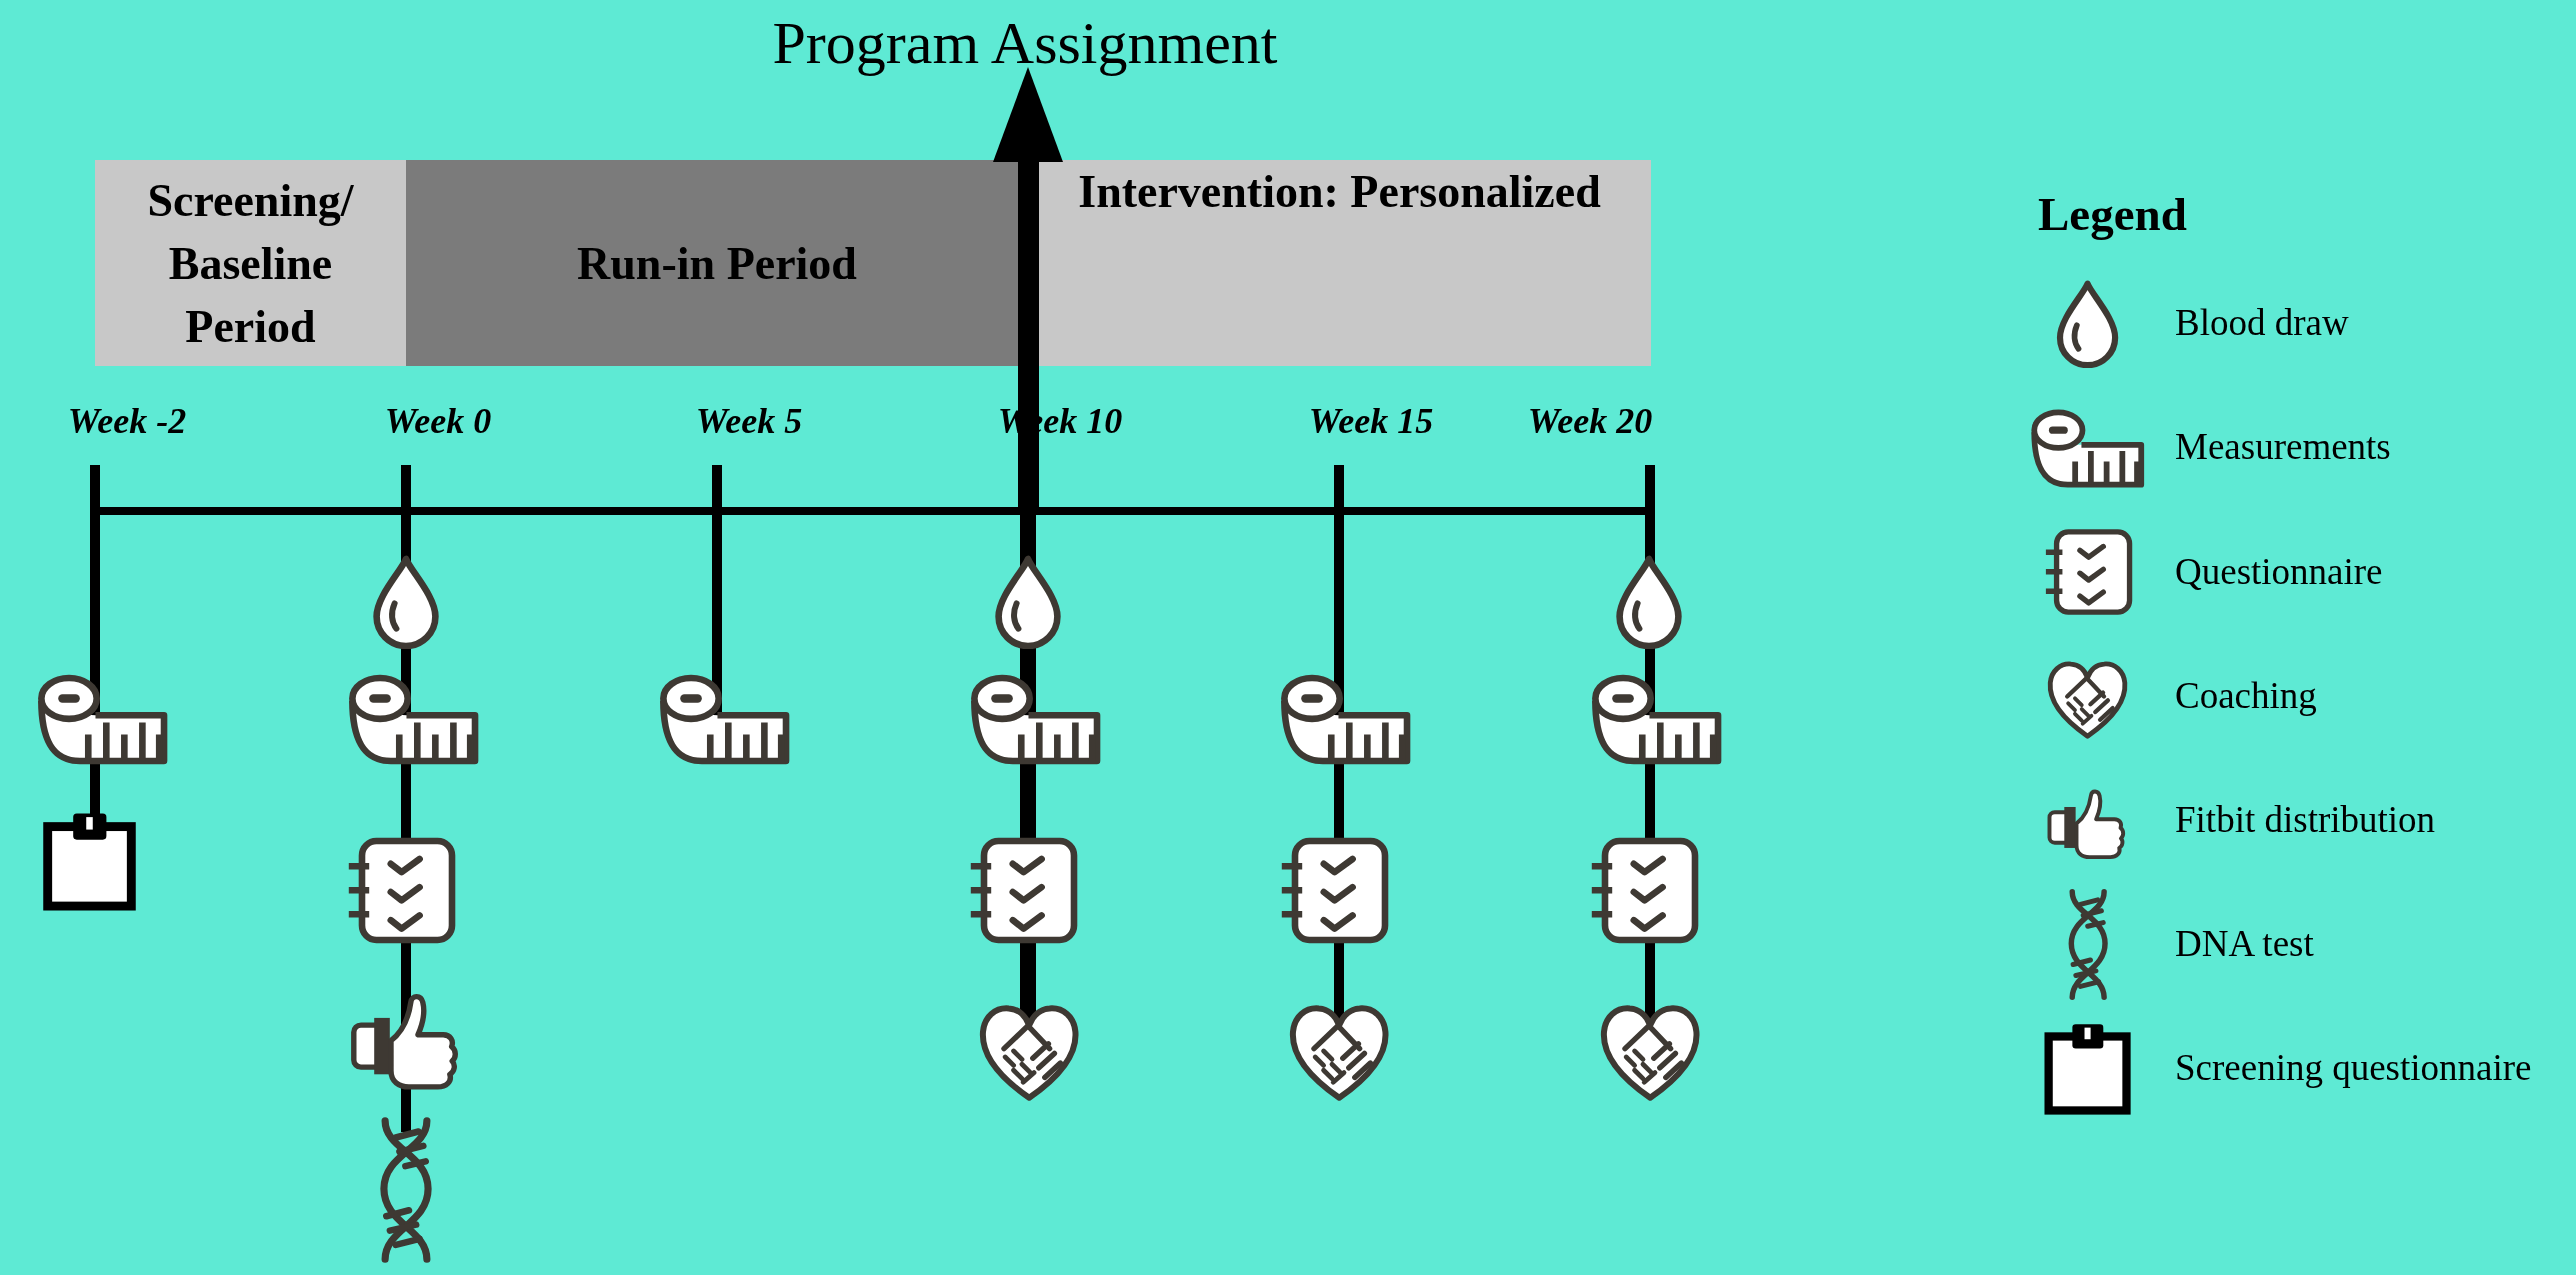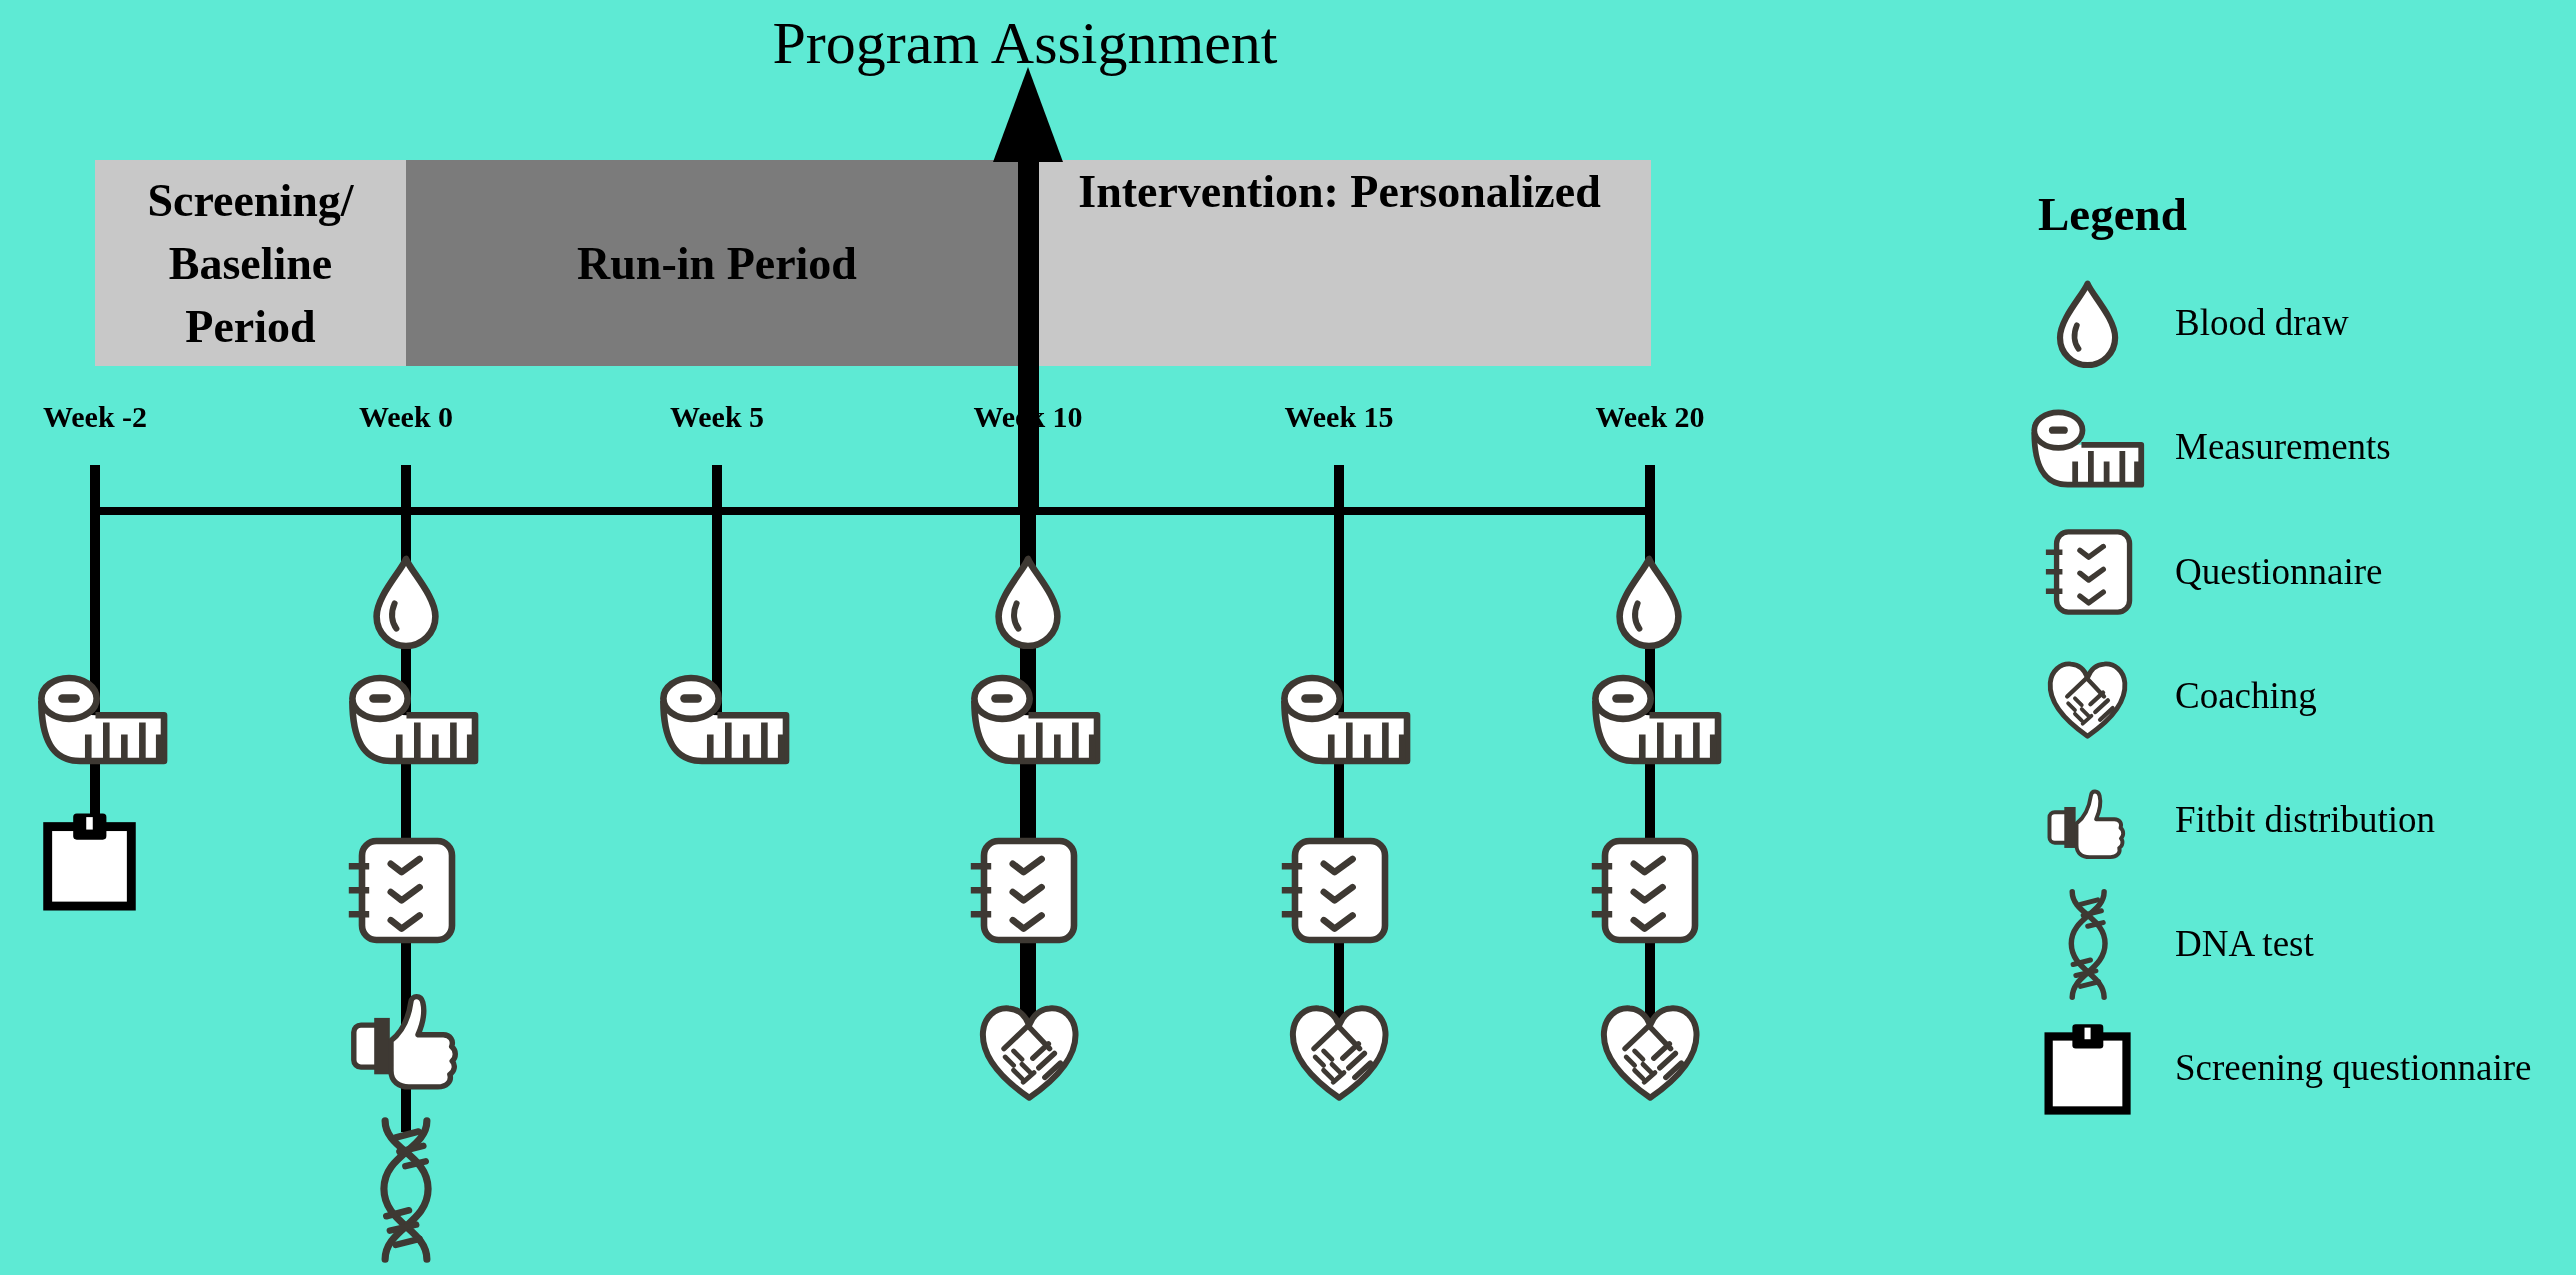--- a/index.html
+++ b/index.html
@@ -6,21 +6,21 @@
   .canvas{position:relative;width:2576px;height:1276px;background:#5eead4;overflow:hidden;
           font-family:"Liberation Serif","DejaVu Serif",serif;color:#000;}
   .fig-title{position:absolute;top:9.6px;left:1025px;transform:translateX(-50%);
              font-size:60px;line-height:67px;white-space:nowrap;font-weight:400;}
   .bar{position:absolute;top:160px;height:206px;display:flex;flex-direction:column;
        justify-content:center;align-items:center;text-align:center;
        font-weight:700;font-size:46px;line-height:63px;}
   .bar.light{background:var(--light-bar,#c8c8c8);}
   .bar.dark{background:var(--dark-bar,#7b7b7b);}
   .week-label{position:absolute;top:400px;transform:translateX(-50%);
-              font-weight:700;font-size:30px;white-space:nowrap;}
+              font-style:italic;font-weight:700;font-size:36px;white-space:nowrap;margin-left:32px;}
   .hline,.vtick,.stem,.arrow-shaft{position:absolute;background:var(--line,#000);}
   .stem{z-index:1;}
   .arrow-shaft{z-index:3;}
   .arrow-head{position:absolute;width:0;height:0;z-index:3;
               border-left:35px solid transparent;border-right:35px solid transparent;
               border-bottom:95px solid var(--line,#000);}
   .icon{position:absolute;z-index:2;color:var(--icon-stroke,#3e3933);line-height:0;}
   .icon.black{color:#000;}
   .icon svg{display:block;}
   .legend-title{position:absolute;font-weight:700;font-size:47px;line-height:52px;white-space:nowrap;}
@@ -57,21 +57,21 @@
       <div class="week-label" style="left:95px;">Week -2</div>
       <div class="vtick" style="left:401px;top:465px;width:9.6px;height:51px;"></div>
       <div class="week-label" style="left:406px;">Week 0</div>
       <div class="vtick" style="left:712px;top:465px;width:9.6px;height:51px;"></div>
       <div class="week-label" style="left:717px;">Week 5</div>
       <div class="vtick" style="left:1023px;top:465px;width:9.6px;height:51px;"></div>
       <div class="week-label" style="left:1028px;">Week 10</div>
       <div class="vtick" style="left:1334px;top:465px;width:9.6px;height:51px;"></div>
       <div class="week-label" style="left:1339px;">Week 15</div>
       <div class="vtick" style="left:1645px;top:465px;width:9.6px;height:51px;"></div>
-      <div class="week-label" style="left:1650px;text-align:right;">Week 20</div>
+      <div class="week-label" style="left:1558px;text-align:right;">Week 20</div>
     </div>
   <div id="columns">
       <div class="stem" style="left:90px;top:512px;width:9.6px;height:325px;"></div>
       <div class="icon" style="left:35px;top:672px;width:136px;height:95px;">
         <svg width="136" height="95" viewBox="0 0 225 158" fill="none">
           <path d="M10 48 C10 112 28 148 74 148 L214 148 L214 72 L100 72 C60 72 40 60 10 48 Z" fill="#ffffff"></path>
           <path d="M10 48 C10 112 28 148 74 148 L214 148 L214 72 L100 72" stroke="currentColor" stroke-width="11" stroke-linejoin="round"></path>
           <ellipse cx="56" cy="44" rx="46" ry="34" fill="#ffffff" stroke="currentColor" stroke-width="11"></ellipse>
           <rect x="38" y="37" width="36" height="14" rx="7" fill="currentColor"></rect>
           <path d="M88 148 V104 M118 148 V84 M148 148 V104 M178 148 V84 M206 148 V104" stroke="currentColor" stroke-width="11"></path>

